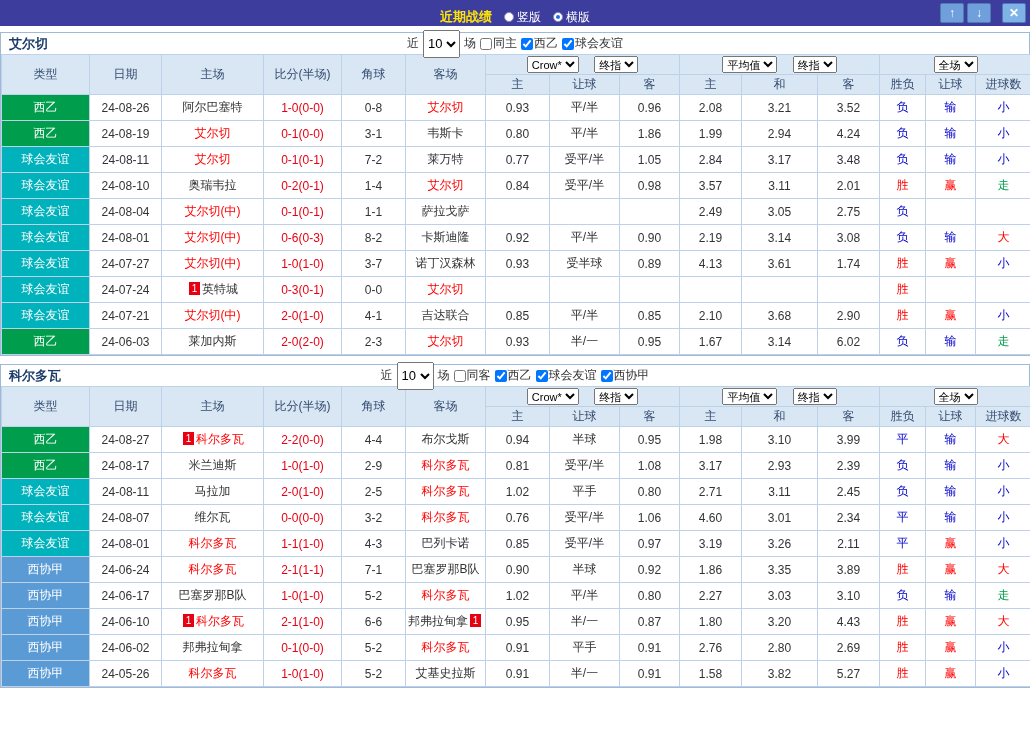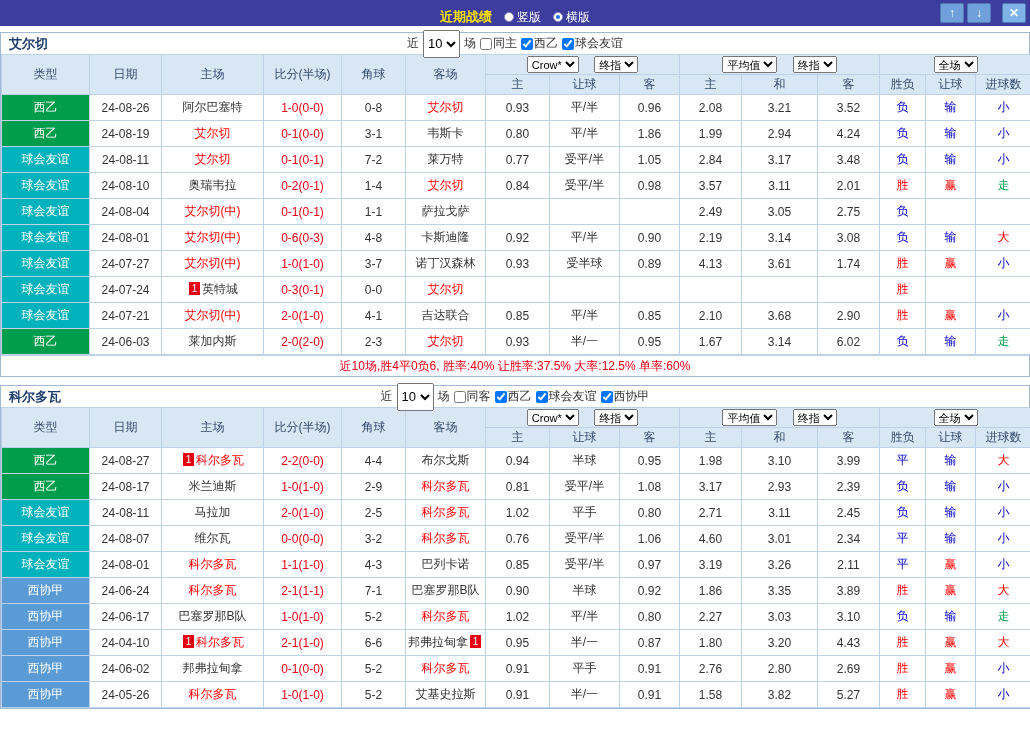--- a/index.html
+++ b/index.html
@@ -205,21 +205,21 @@
           <td class="num">2.75</td>
           <td style="color: rgb(0, 0, 204);">负</td>
           <td></td>
           <td></td>
         </tr>
         <tr>
           <td class="type-cell" style="background: rgb(0, 178, 187);">球会友谊</td>
           <td>24-08-01</td>
           <td class="team"><span style="color: rgb(255, 0, 0);">艾尔切(中)</span></td>
           <td class="score">0-6(0-3)</td>
-          <td>4-8</td>
+          <td>8-2</td>
           <td class="team"><span>卡斯迪隆</span></td>
           <td class="num">0.92</td>
           <td>平/半</td>
           <td class="num">0.90</td>
           <td class="num">2.19</td>
           <td class="num">3.14</td>
           <td class="num">3.08</td>
           <td style="color: rgb(0, 0, 204);">负</td>
           <td style="color: rgb(0, 0, 204);">输</td>
           <td style="color: rgb(255, 0, 0);">大</td>
@@ -287,21 +287,20 @@
           <td class="num">0.95</td>
           <td class="num">1.67</td>
           <td class="num">3.14</td>
           <td class="num">6.02</td>
           <td style="color: rgb(0, 0, 204);">负</td>
           <td style="color: rgb(0, 0, 204);">输</td>
           <td style="color: rgb(0, 158, 76);">走</td>
         </tr>
       </tbody>
   </table>
-  <div class="summary">近10场,胜4平0负6, 胜率:40% 让胜率:37.5% 大率:12.5% 单率:60%</div>
 </div>
 
 <div class="section second">
   <div class="section-head">
     <span class="team-name">科尔多瓦</span>
     <div class="filterbar">
         <span>近</span>
         <select><option>10</option></select>
         <span>场</span>
         <label><input type="checkbox" style="">同客</label>
@@ -475,21 +474,21 @@
           <td class="num">0.80</td>
           <td class="num">2.27</td>
           <td class="num">3.03</td>
           <td class="num">3.10</td>
           <td style="color: rgb(0, 0, 204);">负</td>
           <td style="color: rgb(0, 0, 204);">输</td>
           <td style="color: rgb(0, 158, 76);">走</td>
         </tr>
         <tr>
           <td class="type-cell" style="background: rgb(91, 155, 213);">西协甲</td>
-          <td>24-04-10</td>
+          <td>24-06-10</td>
           <td class="team"><span class="badge">1</span><span style="color: rgb(255, 0, 0);">科尔多瓦</span></td>
           <td class="score">2-1(1-0)</td>
           <td>6-6</td>
           <td class="team"><span>邦弗拉甸拿</span><span class="badge">1</span></td>
           <td class="num">0.95</td>
           <td>半/一</td>
           <td class="num">0.87</td>
           <td class="num">1.80</td>
           <td class="num">3.20</td>
           <td class="num">4.43</td>

